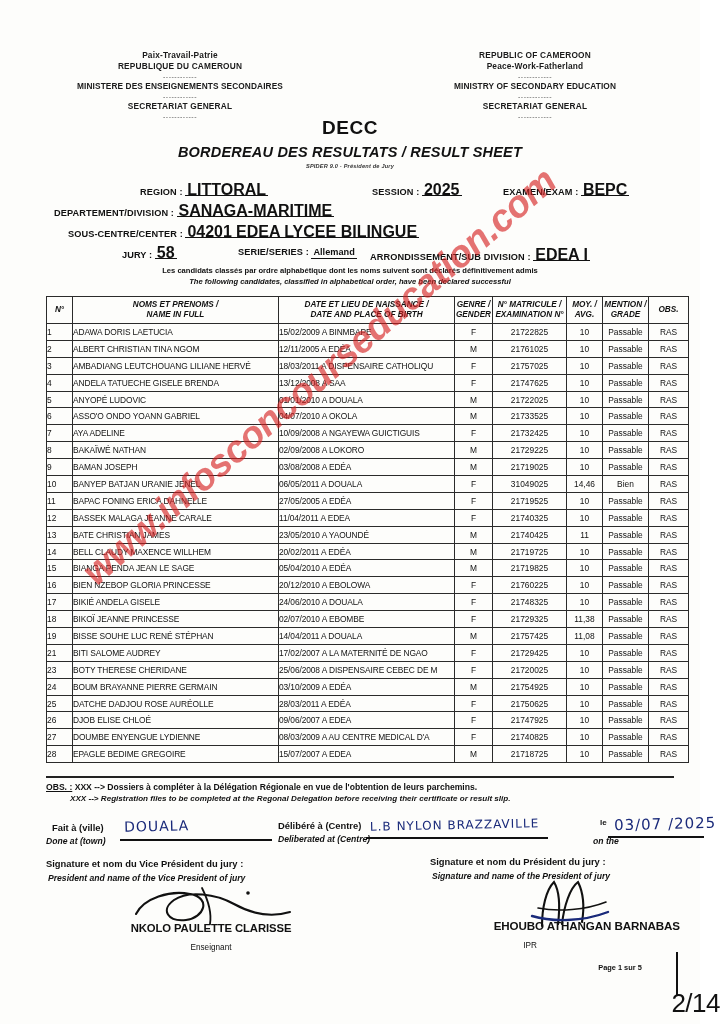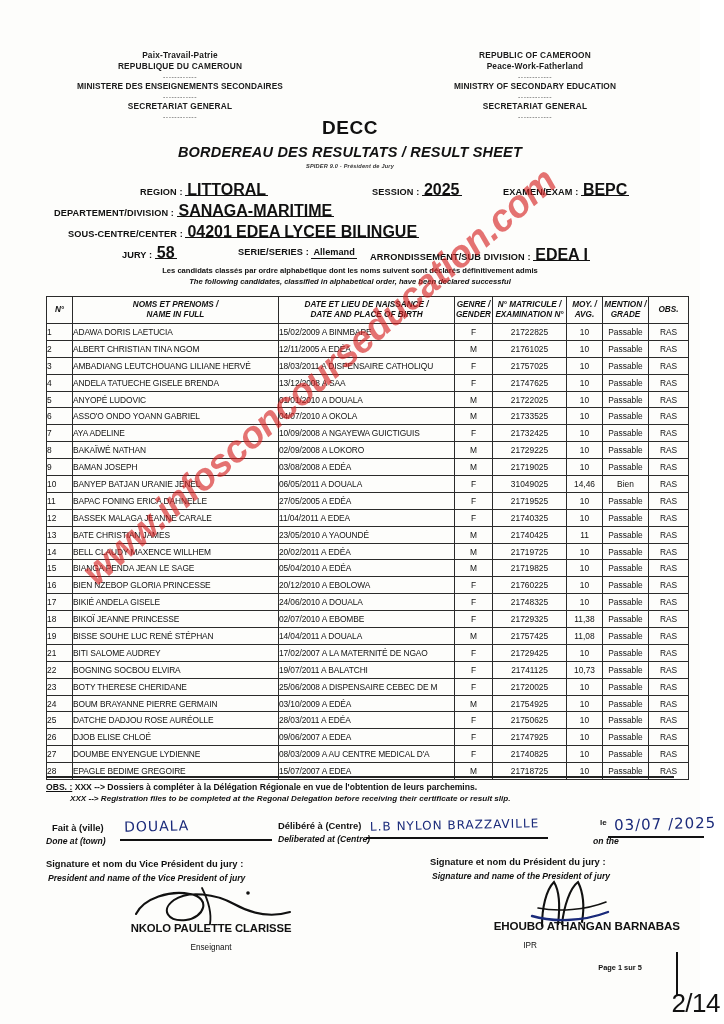--- a/index.html
+++ b/index.html
@@ -582,30 +582,20 @@
           <td class="c-num">21</td>
           <td class="c-name">BITI SALOME AUDREY</td>
           <td class="c-birth">17/02/2007 A LA MATERNITÉ DE NGAO</td>
           <td class="c-gen">F</td>
           <td class="c-mat">21729425</td>
           <td class="c-avg">10</td>
           <td class="c-ment">Passable</td>
           <td class="c-obs">RAS</td>
         </tr>
         <tr>
-          <td class="c-num">22</td>
-          <td class="c-name">BOGNING SOCBOU ELVIRA</td>
-          <td class="c-birth">19/07/2011 A BALATCHI</td>
-          <td class="c-gen">F</td>
-          <td class="c-mat">21741125</td>
-          <td class="c-avg">10,73</td>
-          <td class="c-ment">Passable</td>
-          <td class="c-obs">RAS</td>
-        </tr>
-        <tr>
           <td class="c-num">23</td>
           <td class="c-name">BOTY THERESE CHERIDANE</td>
           <td class="c-birth">25/06/2008 A DISPENSAIRE CEBEC DE M</td>
           <td class="c-gen">F</td>
           <td class="c-mat">21720025</td>
           <td class="c-avg">10</td>
           <td class="c-ment">Passable</td>
           <td class="c-obs">RAS</td>
         </tr>
         <tr>

